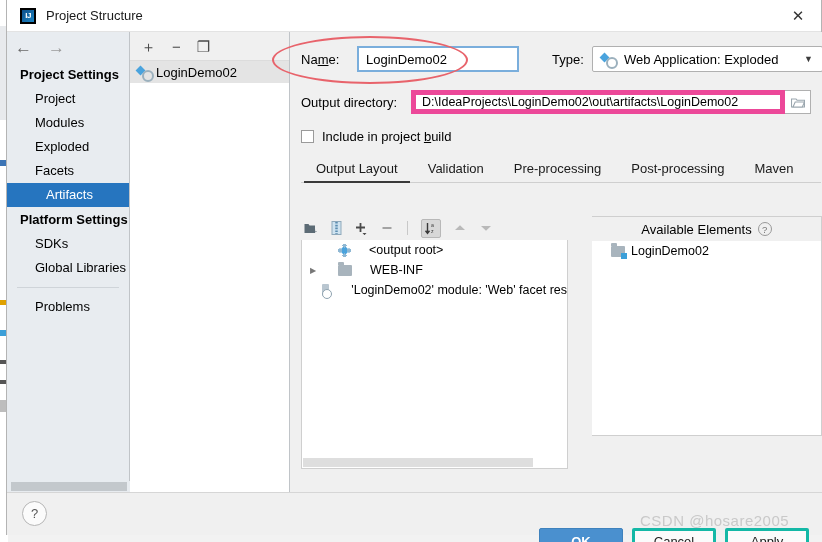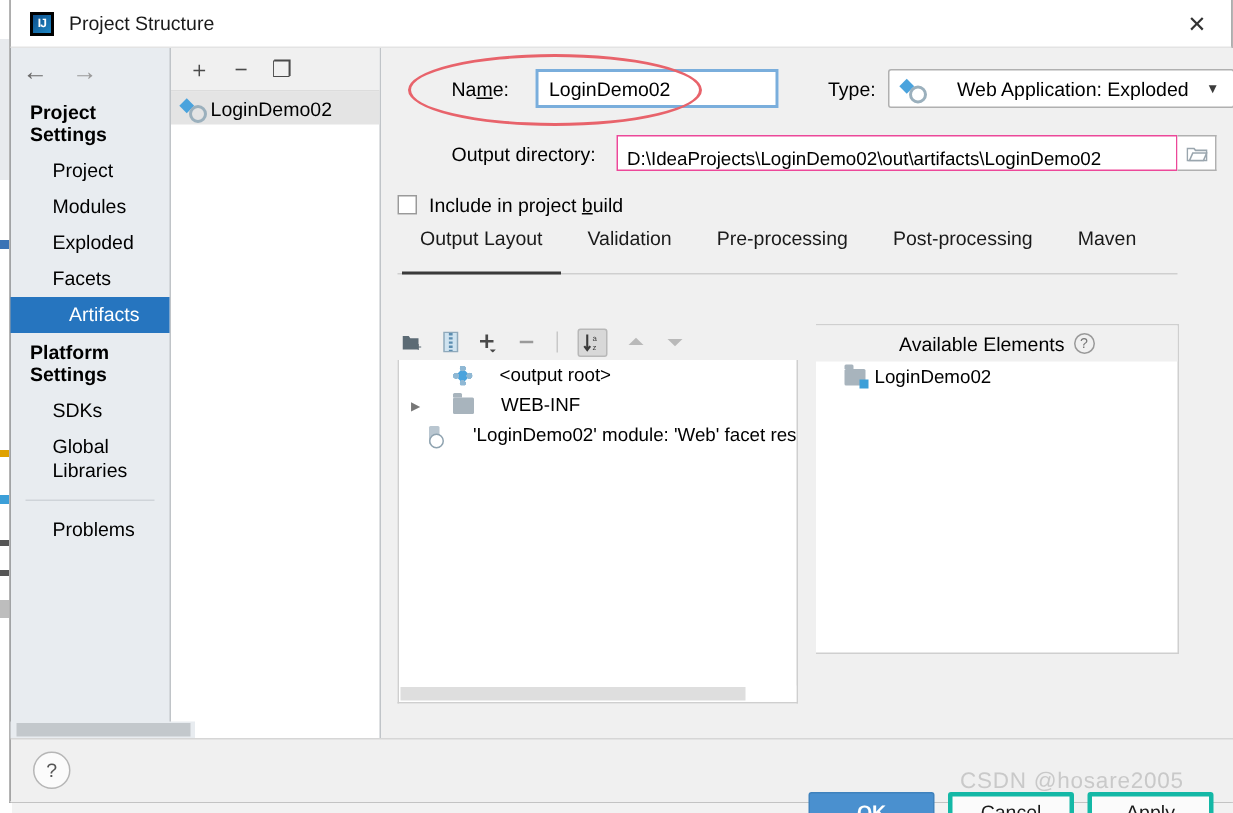--- a/index.html
+++ b/index.html
@@ -32,21 +32,21 @@
       #555 380px, #555 384px,
       #ffffff 384px, #ffffff 400px,
       #bdbdbd 400px, #bdbdbd 412px,
       #ffffff 412px, #ffffff 542px);
   }
 
   
   #dialog {
     position: absolute; left: 6px; top: 0;
     width: 816px; height: 535px;
-    background: #000000;
+    background: #f0abfc;
     border: 1px solid #b4b4b4;
     border-top: none;
   }
 
   
   .titlebar {
     position: relative;
     height: 32px;
     background: #ffffff;
     border-bottom: 1px solid #e3e3e3;
@@ -149,43 +149,43 @@
 
   
   .main {
     flex: 1; height: 460px; background: #f0f0f0;
     position: relative;
   }
   .field-row {
     display: flex; align-items: center; height: 28px;
     margin: 13px 0 0 11px;
   }
-  .lbl { font-size: 13px; color: #000; margin-left: 36px; }
+  .lbl { font-size: 13px; color: #000; }
   .lbl u { text-decoration: underline; }
   .txtinput {
     height: 26px; background: #ffffff;
     border: 2px solid #7aaedc;
     font-size: 13px; color: #000;
     display: flex; align-items: center; padding-left: 7px;
   }
   .combo {
     height: 26px; background: #ffffff;
     border: 1px solid #b0b0b0; border-radius: 2px;
     font-size: 13px; color: #000;
-    display: flex; align-items: center; gap: 24px; padding: 0 8px;
+    display: flex; align-items: center; gap: 10px; padding: 0 8px;
     cursor: pointer; position: relative;
   }
   .combo .caret {
     position: absolute; right: 9px; font-size: 9px; color: #3c3c3c;
   }
   .plainbox {
     height: 24px; background: #ffffff;
-    border: 1px solid #ec4899;
+    border: 5px solid #ec4899;
     font-size: 12.5px; color: #000;
-    display: flex; align-items: flex-end; padding-left: 6px;
+    display: flex; align-items: flex-start; padding-left: 6px;
   }
   .folder-btn {
     width: 26px; height: 24px; border: 1px solid #b0b0b0;
     border-left: none; background: #ffffff;
     display: flex; align-items: center; justify-content: center;
     cursor: pointer;
   }
 
   .checkrow {
     display: flex; align-items: center; gap: 8px;
@@ -197,21 +197,21 @@
   }
 
   
   .tabs {
     display: flex; align-items: flex-end; gap: 0;
     margin: 12px 0 0 11px; height: 27px;
     border-bottom: 1px solid #cfcfcf; width: 520px;
   }
   .tab {
     font-size: 13px; color: #1a1a1a; cursor: pointer;
-    padding: 0 15px 16px 15px; position: relative;
+    padding: 0 15px 6px 15px; position: relative;
   }
   .tab.active::after {
     content: ""; position: absolute; left: 3px; right: 3px; bottom: -1px;
     height: 2px; background: #3a3a3a;
   }
 
   
   .split {
     position: absolute; left: 11px; top: 184px;
     width: 521px; height: 265px; display: flex;
@@ -250,21 +250,21 @@
     position: absolute; left: 0; bottom: 0; height: 11px; width: 265px;
     background: #ffffff;
   }
   .tree-hscroll i {
     display: block; height: 9px; width: 230px; margin: 1px 0 0 1px;
     background: #dedede;
   }
 
   .right-pane {
     flex: 1; height: 220px; background: #ffffff;
-    border: 1px solid #cfcfcf; border-left: none; margin-left: 12px;
+    border: 1px solid #cfcfcf; border-left: none; margin-left: 24px;
     position: relative;
   }
   .rp-head {
     height: 24px; background: #f0f0f0;
     display: flex; align-items: center; justify-content: center; gap: 6px;
     font-size: 13px; color: #000;
   }
   .help-circ {
     width: 14px; height: 14px; border: 1px solid #999; border-radius: 50%;
     font-size: 9.5px; color: #777; display: inline-flex;

